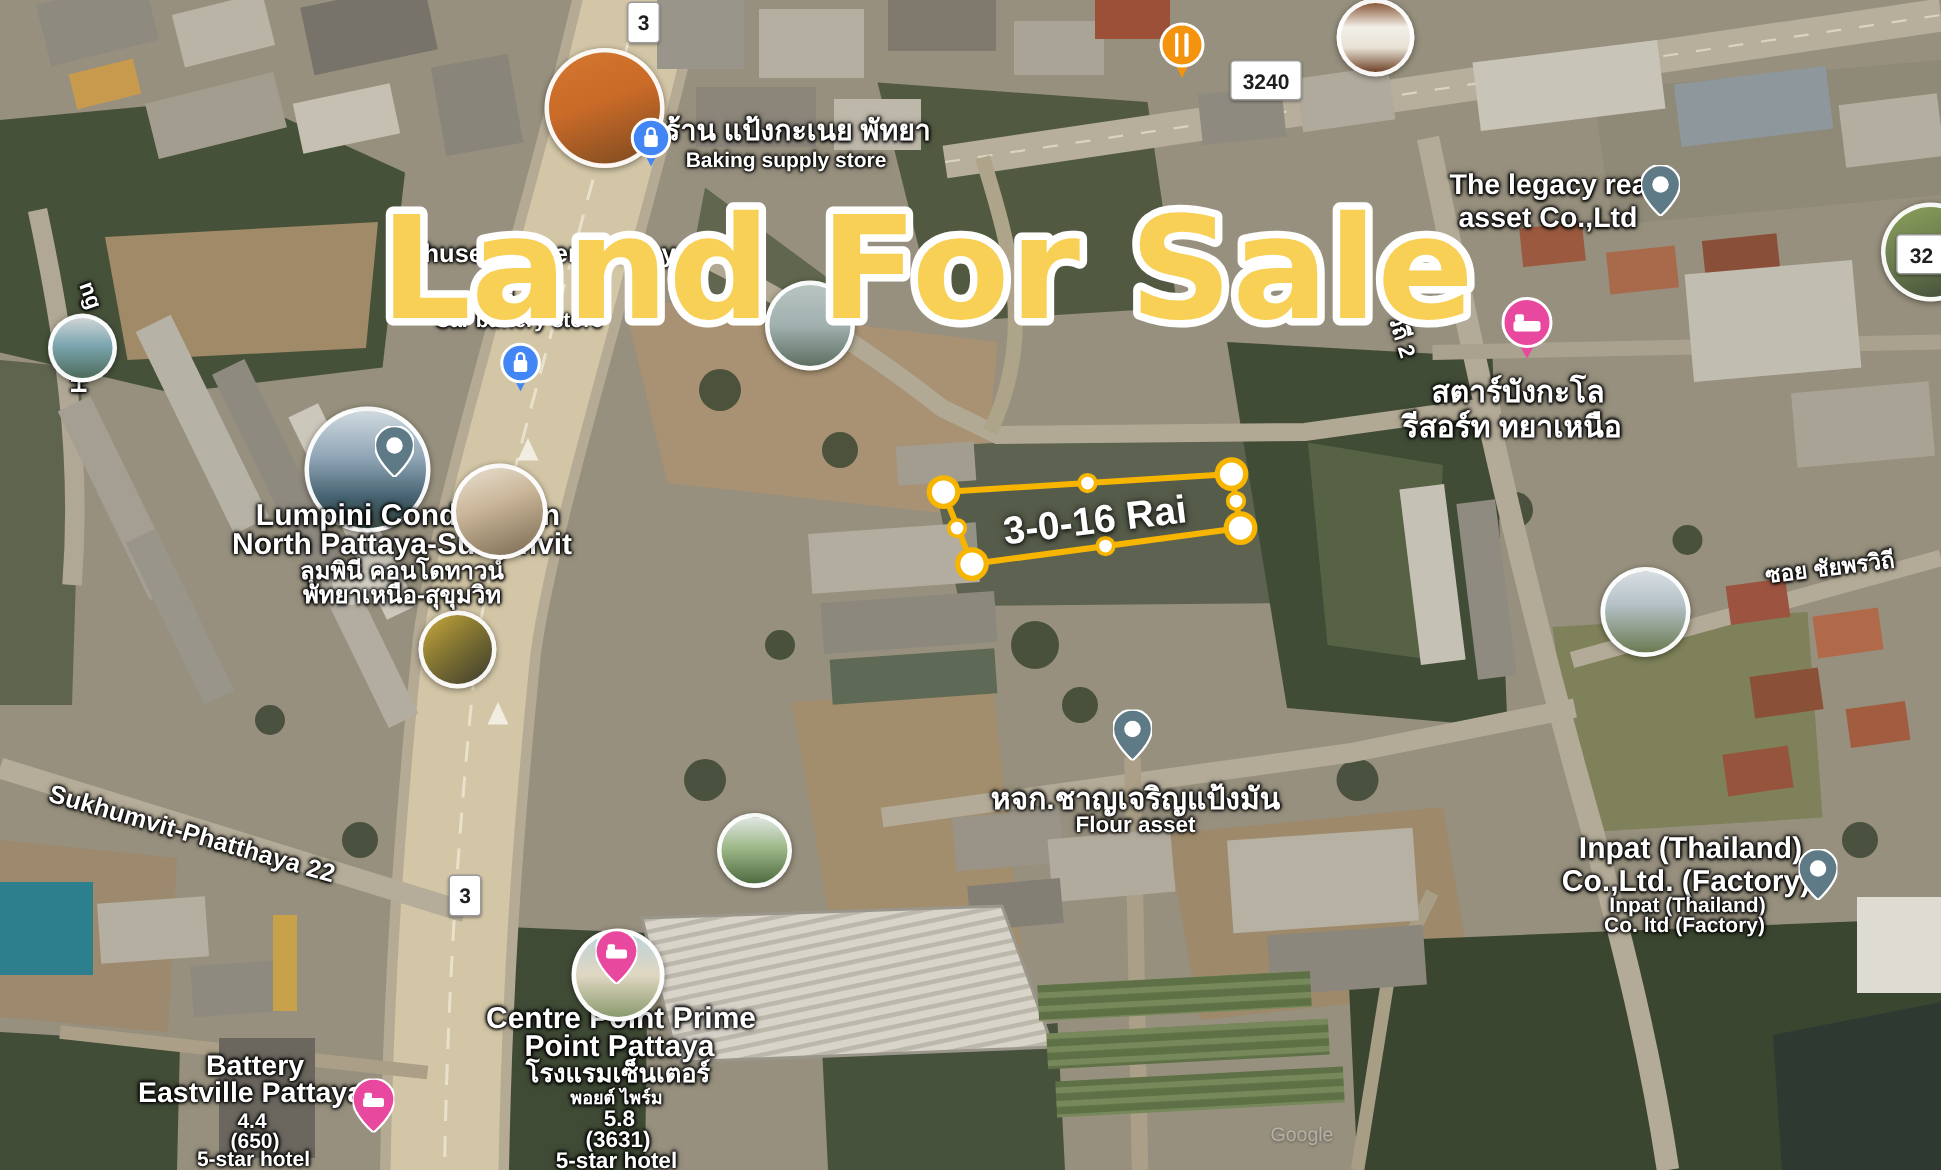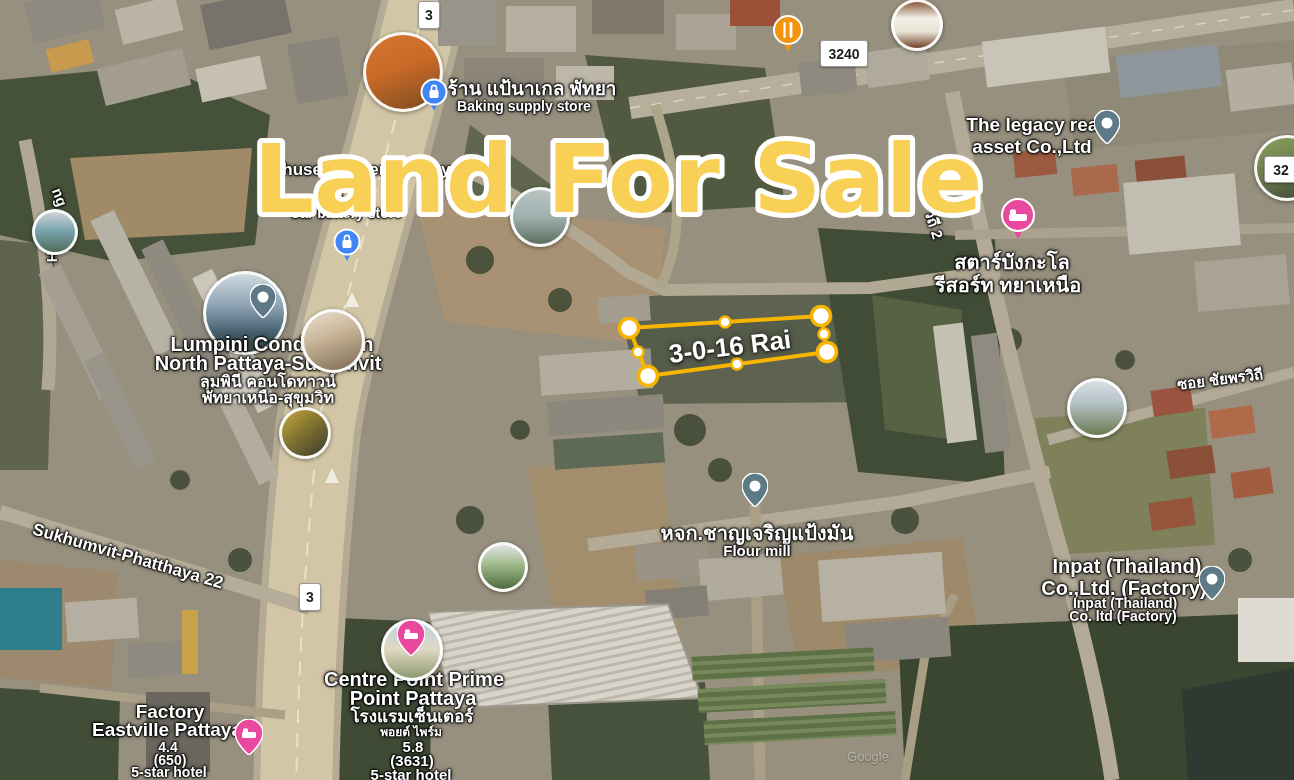--- a/index.html
+++ b/index.html
@@ -167,55 +167,55 @@
   </svg>
 
   <div class="photo under" style="left:245px;top:313px;width:78px;height:78px;background:linear-gradient(180deg,#cfd9df 0%,#8fa5b5 40%,#44606e 75%,#3a4a42 100%);"></div>
 
   <div class="lbl roadlbl" style="left:128px;top:556px;font-size:17px;transform:translate(-50%,-50%) rotate(16deg);">Sukhumvit-Phatthaya 22</div>
   <div class="lbl roadlbl" style="left:1220px;top:379px;font-size:15px;transform:translate(-50%,-50%) rotate(-7deg);">ซอย ชัยพรวิถี</div>
   <div class="lbl roadlbl" style="left:934px;top:224px;font-size:15px;transform:translate(-50%,-50%) rotate(73deg);">วิถี 2</div>
   <div class="lbl roadlbl" style="left:60px;top:197px;font-size:15px;transform:translate(-50%,-50%) rotate(70deg);">ng</div>
   <div class="lbl roadlbl" style="left:52px;top:257px;font-size:15px;transform:translate(-50%,-50%) rotate(90deg);">H</div>
 
-  <div class="lbl" style="left:532px;top:88px;font-size:19px;">ร้าน แป้นาเกล พัทยา</div>
+  <div class="lbl" style="left:532px;top:88px;font-size:19px;">ร้าน แป้งกะเนย พัทยา</div>
   <div class="lbl" style="left:524px;top:106px;font-size:14px;font-weight:600;">Baking supply store</div>
 
   <div class="lbl" style="left:365px;top:169px;font-size:17px;">Chusee Battery Pattaya</div>
   <div class="lbl" style="left:338px;top:190px;font-size:14px;">ชุ</div>
   <div class="lbl" style="left:346px;top:213px;font-size:14px;font-weight:700;">Car battery store</div>
 
   <div class="lbl" style="left:1035px;top:124px;font-size:19px;">The legacy real</div>
   <div class="lbl" style="left:1032px;top:146px;font-size:19px;">asset Co.,Ltd</div>
 
   <div class="lbl" style="left:1012px;top:262px;font-size:20px;">สตาร์บังกะโล</div>
   <div class="lbl" style="left:1008px;top:285px;font-size:20px;">รีสอร์ท ทยาเหนือ</div>
 
   <div class="lbl" style="left:272px;top:344px;font-size:20px;">Lumpini Condo Town</div>
   <div class="lbl" style="left:268px;top:363px;font-size:20px;">North Pattaya-Sukumvit</div>
   <div class="lbl" style="left:268px;top:382px;font-size:16px;">ลุมพินี คอนโดทาวน์</div>
   <div class="lbl" style="left:268px;top:398px;font-size:16px;">พัทยาเหนือ-สุขุมวิท</div>
 
   <div class="lbl" style="left:757px;top:533px;font-size:20px;">หจก.ชาญเจริญแป้งมัน</div>
-  <div class="lbl" style="left:757px;top:550px;font-size:15px;font-weight:600;">Flour mill</div>
+  <div class="lbl" style="left:757px;top:550px;font-size:15px;font-weight:600;">Flour asset</div>
 
   <div class="lbl" style="left:1127px;top:566px;font-size:20px;">Inpat (Thailand)</div>
   <div class="lbl" style="left:1124px;top:588px;font-size:20px;">Co.,Ltd. (Factory)</div>
   <div class="lbl" style="left:1125px;top:603px;font-size:14px;font-weight:600;">Inpat (Thailand)</div>
   <div class="lbl" style="left:1123px;top:616px;font-size:14px;font-weight:600;">Co. ltd (Factory)</div>
 
   <div class="lbl" style="left:414px;top:679px;font-size:20px;">Centre Point Prime</div>
   <div class="lbl" style="left:413px;top:698px;font-size:20px;">Point Pattaya</div>
   <div class="lbl" style="left:412px;top:716px;font-size:17px;">โรงแรมเซ็นเตอร์</div>
   <div class="lbl" style="left:411px;top:732px;font-size:12px;">พอยต์ ไพร์ม</div>
   <div class="lbl" style="left:413px;top:746px;font-size:15px;">5.8</div>
   <div class="lbl" style="left:412px;top:760px;font-size:15px;">(3631)</div>
   <div class="lbl" style="left:411px;top:774px;font-size:15px;">5-star hotel</div>
 
-  <div class="lbl" style="left:170px;top:711px;font-size:19px;">Factory</div>
+  <div class="lbl" style="left:170px;top:711px;font-size:19px;">Battery</div>
   <div class="lbl" style="left:167px;top:729px;font-size:19px;">Eastville Pattaya</div>
   <div class="lbl" style="left:168px;top:747px;font-size:14px;">4.4</div>
   <div class="lbl" style="left:170px;top:760px;font-size:14px;text-align:right;">(650)</div>
   <div class="lbl" style="left:169px;top:772px;font-size:14px;">5-star hotel</div>
 
   <div class="photo" style="left:403px;top:72px;width:74px;height:74px;background:linear-gradient(160deg,#d4772f 0%,#c96a28 45%,#7a4a20 100%);"></div>
   <div class="photo" style="left:917px;top:25px;width:46px;height:46px;background:linear-gradient(180deg,#8a5a3a 0%,#f2efe8 35%,#e8e2d5 65%,#6e4227 100%);"></div>
   <div class="photo" style="left:540px;top:217px;width:54px;height:54px;background:linear-gradient(180deg,#b8c4c2 0%,#9fb0ae 50%,#5e6f63 100%);"></div>
   <div class="photo" style="left:55px;top:232px;width:40px;height:40px;background:linear-gradient(180deg,#cfd4d6 0%,#7ba6b0 45%,#4d6b5a 100%);"></div>
   <div class="photo" style="left:333px;top:341px;width:58px;height:58px;background:linear-gradient(160deg,#e8e0d2 0%,#cbb79a 40%,#7a6a52 100%);"></div>

